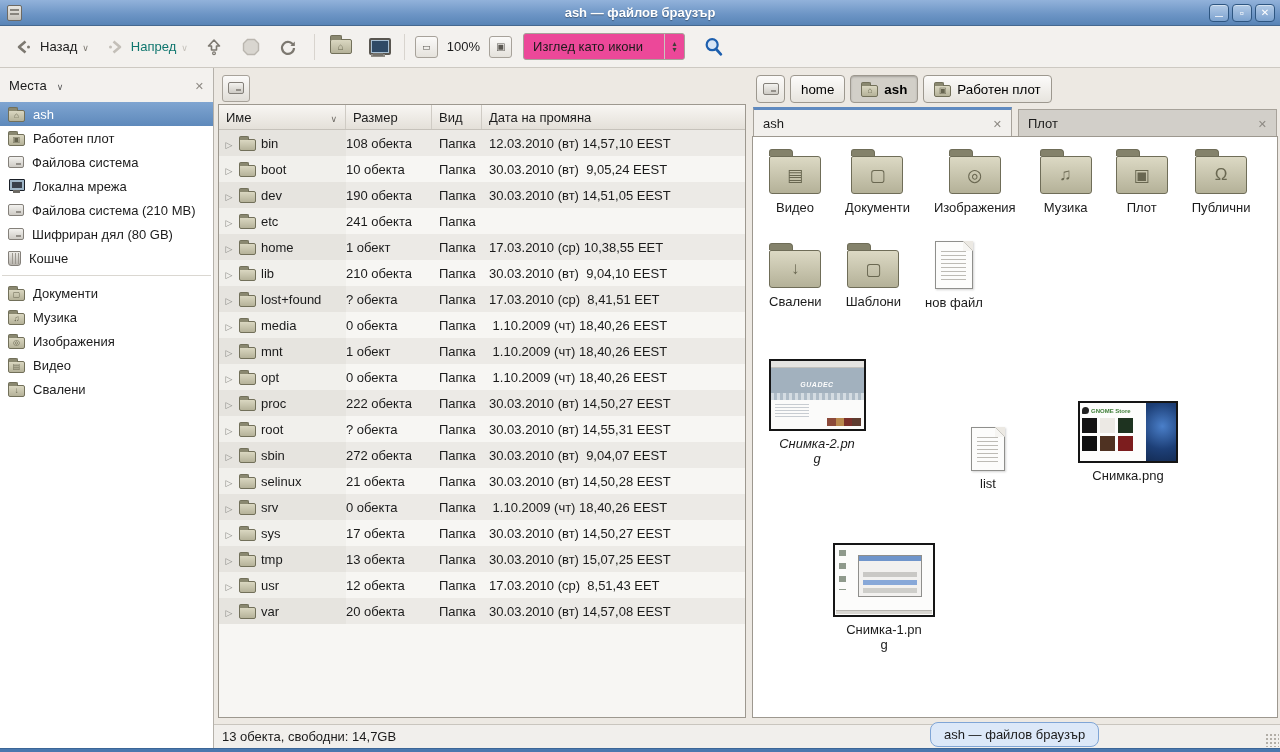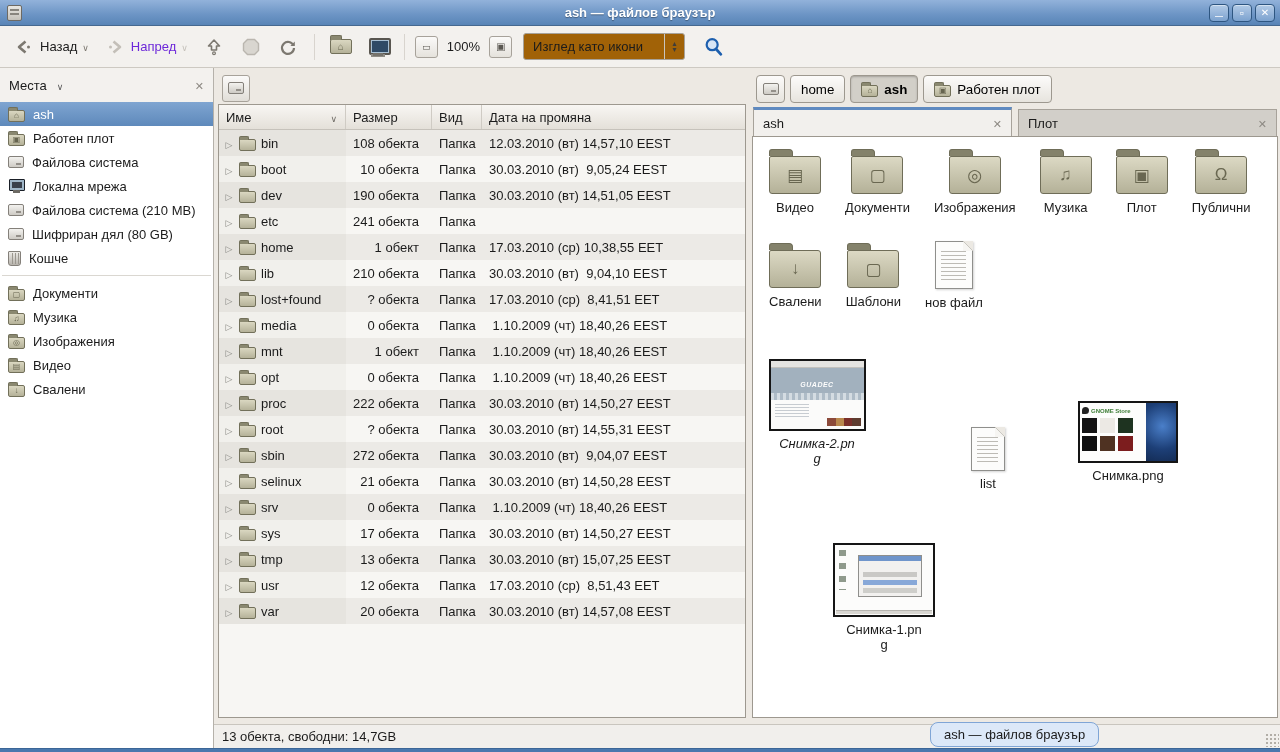--- a/index.html
+++ b/index.html
@@ -17,29 +17,29 @@
   .wbtn-minimize::after{content:"—";margin-top:5px;font-size:8px}
   .wbtn-maximize::after{content:"▫";font-size:12px}
   .wbtn-close::after{content:"✕"}
 
   
   .menubar{height:24px;flex:none;background:#f3f1ee;display:flex;align-items:center;padding-left:6px}
   .menu-item{padding:3px 10px}
   .toolbar{height:42px;flex:none;background:#f3f1ee;border-bottom:1px solid #cdc9c2;display:flex;align-items:center;padding:0 8px;gap:5px}
   .tbtn{display:flex;align-items:center;gap:5px;padding:4px 5px;border-radius:3px}
   .tbtn .chev::before{content:"∨";font-size:9px;color:#7c7870}
-  .tbtn.disabled{color:#6d28d9}
+  .tbtn.disabled{color:#0f766e}
   .tbtn.disabled .chev::before{color:#c5c1ba}
   .tsep{width:1px;height:26px;background:#d8d4ce;margin:0 5px}
   .ticon{width:22px;height:20px;display:flex;align-items:center;justify-content:center}
   .zoombtn{width:23px;height:22px;border:1px solid #a7a29a;border-radius:3px;background:linear-gradient(#fbfaf9,#e5e2dc);display:flex;align-items:center;justify-content:center;color:#5b5852;font-size:12px}
   .zoombtn.minus::after{content:"▭";font-size:9px}
   .zoombtn.plus::after{content:"▣";font-size:10px}
   .zoom-level{margin:0 4px}
-  .combo{height:27px;border:1px solid #a7a29a;border-radius:3px;background:#a16207;display:flex;align-items:center;min-width:162px;margin-left:6px}
+  .combo{height:27px;border:1px solid #a7a29a;border-radius:3px;background:#ec4899;display:flex;align-items:center;min-width:162px;margin-left:6px}
   .combo-label{padding:0 9px;flex:1}
   .combo-arrows{border-left:1px solid #c9c5be;width:20px;align-self:stretch;display:flex;flex-direction:column;align-items:center;justify-content:center;font-size:8px;color:#3f3d39;line-height:6px}
   .combo-up::before{content:"▴"}
   .combo-down::before{content:"▾"}
   .search-btn{margin-left:8px}
 
   
   .main-row{flex:1;display:flex;min-height:0}
   .sidebar{width:214px;flex:none;background:#fff;border-right:1px solid #b5b1aa;display:flex;flex-direction:column}
   .side-header{height:34px;flex:none;background:#f3f1ee;display:flex;align-items:center;padding:0 9px;gap:10px}
@@ -63,21 +63,21 @@
   .th{display:flex;align-items:center;padding-left:7px;border-right:1px solid #cfcbc4}
   .th-name{width:127px;justify-content:space-between;padding-right:8px}
   .sort-icon::before{content:"∨";font-size:9px;color:#6d6a64}
   .th-size{width:86px}.th-type{width:50px}.th-date{flex:1;border-right:none}
   .trow{height:26px;display:flex;align-items:center}
   .trow:nth-child(odd){background:#eceae6}
   .trow:nth-child(even){background:#f7f6f3}
   .c-name{width:127px;height:100%;display:flex;align-items:center;gap:5px;padding-left:5px;background:rgba(60,50,20,.03)}
   .expander{width:10px;text-align:center;flex:none}
   .expander::before{content:"▷";font-size:9px;color:#8b8b86}
-  .c-size{width:86px;text-align:right;padding-right:13px}
+  .c-size{width:86px;padding-right:13px}
   .c-type{width:50px;padding-left:7px}
   .c-date{flex:1;padding-left:7px;white-space:pre}
 
   .vsplit{width:6px;flex:none;background:#ede9e3}
 
   
   .right-pane{flex:1;display:flex;flex-direction:column;background:#ede9e3;padding:4px 2px 6px 0;min-width:0}
   .crumbs{height:34px;flex:none;display:flex;align-items:center;gap:5px;padding-left:4px}
   .crumb{height:28px;border:1px solid #9d988f;border-radius:4px;background:linear-gradient(#fcfbfa,#e7e4de);display:flex;align-items:center;gap:6px;padding:0 10px}
   .crumb.active{background:#d2cfc8;box-shadow:inset 0 1px 2px rgba(0,0,0,.22);font-weight:bold}

